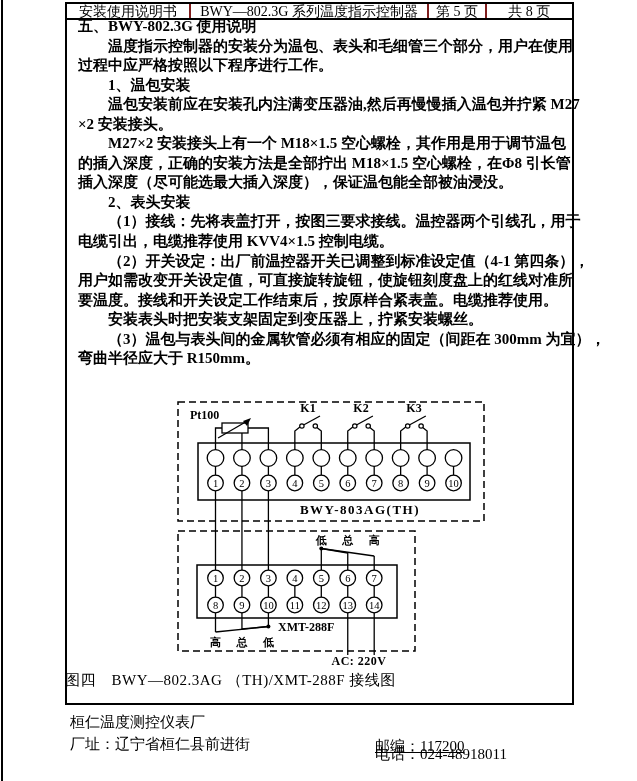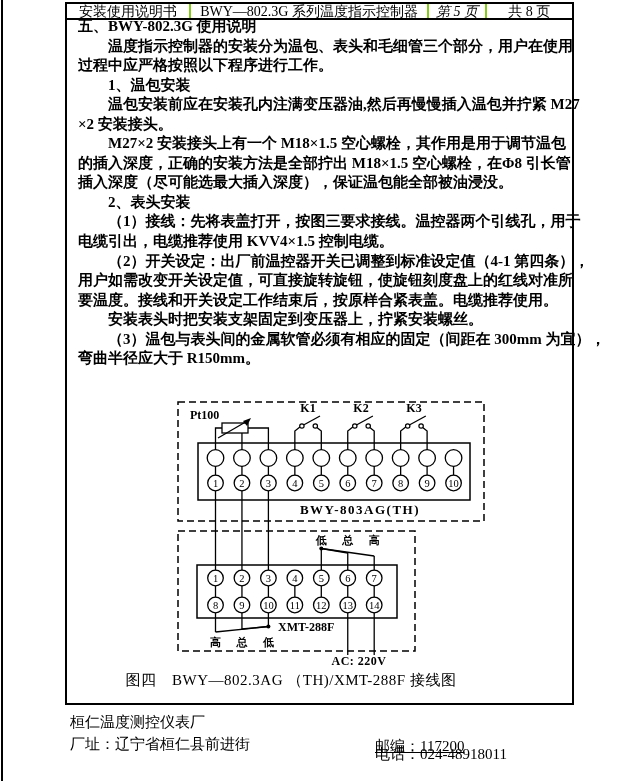--- a/index.html
+++ b/index.html
@@ -16,28 +16,28 @@
   }
   
   .header-table{
     position:absolute;left:65px;top:2px;width:509px;height:18px;
     display:flex;box-sizing:border-box;
     border:2px solid #000;border-bottom:none;
     font-size:14px;
   }
   .header-cell{
     box-sizing:border-box;
-    border-right:2px solid #84cc16;
+    border-right:2px solid #7f1d1d;
     display:flex;align-items:center;justify-content:center;
     white-space:nowrap;overflow:hidden;
     height:100%;
   }
   .hc1{width:125px;}
   .hc2{width:240px;}
-  .hc3{width:58px;font-style:italic;}
+  .hc3{width:58px;}
   .hc4{width:86px;border-right:none;}
   
   .main-box{
     position:absolute;left:65px;top:18px;width:509px;height:687px;
     box-sizing:border-box;border:2px solid #000;background:#fff;
   }
   
   .body-text{
     position:absolute;left:78px;top:17px;width:492px;
     font-size:15px;line-height:19.55px;font-weight:bold;
@@ -51,21 +51,21 @@
     font-family:"Liberation Serif","DejaVu Serif",serif;
     fill:#000;
   }
   .dev-label{font-weight:bold;font-size:13px;letter-spacing:1.5px;}
   .sw-label{font-weight:bold;font-size:12px;}
   .term-num{font-size:10.5px;}
   .cn-label{font-size:11px;font-weight:bold;}
   .pw-label{font-weight:bold;font-size:12px;letter-spacing:0.5px;}
   .caption{
     position:absolute;left:65px;top:671px;width:452px;
-    text-align:center;font-size:15px;letter-spacing:0.5px;
+    font-size:15px;letter-spacing:0.5px;
     white-space:pre;
   }
   
   .footer-item{position:absolute;font-size:15px;white-space:pre;}
   .f-company{left:70px;top:713px;}
   .f-phone{left:375px;top:720px;margin-top:25px;}
   .f-address{left:70px;top:735px;}
   .f-zip{left:375px;top:737px;text-decoration:underline;}
 </style>
 </head>

